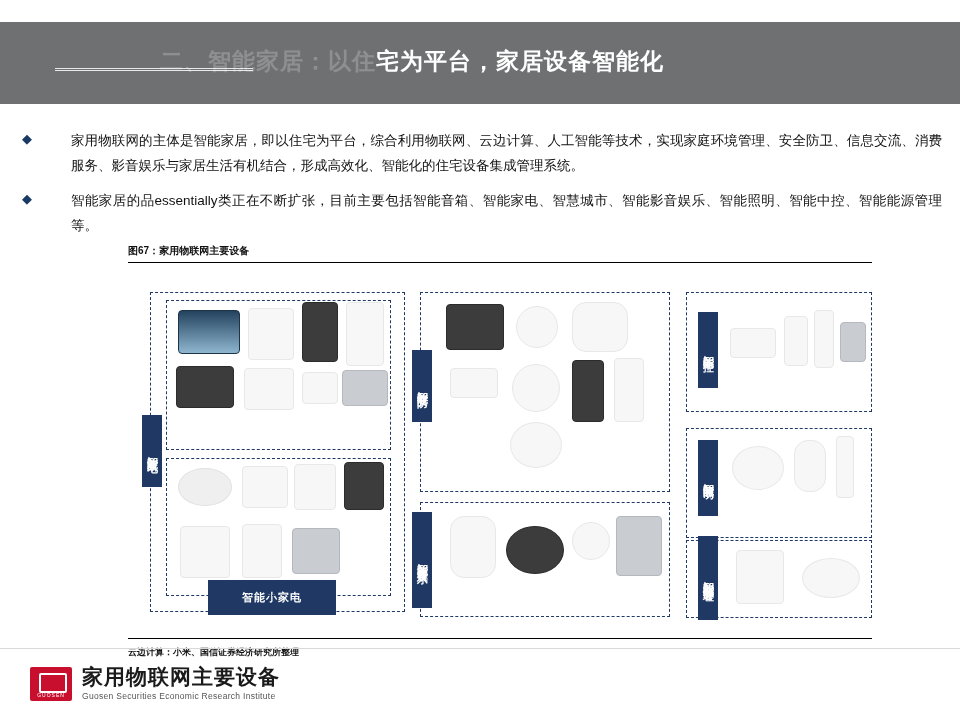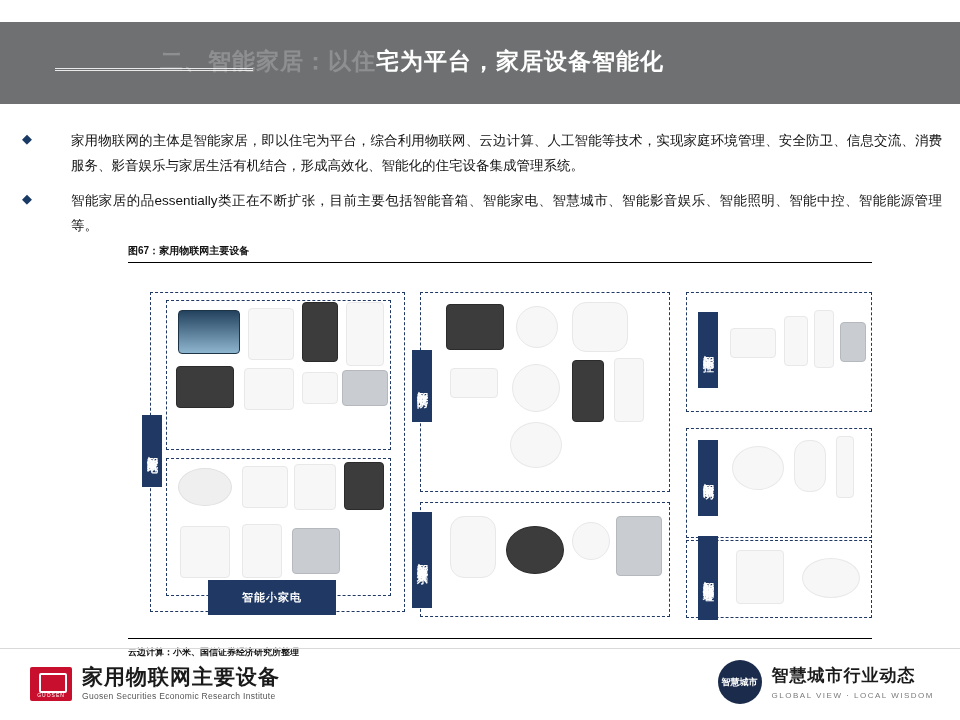--- a/index.html
+++ b/index.html
@@ -428,21 +428,14 @@
   <div class="logo-wrap">
     <div class="logo-mark">
       <span class="mk">GUOSEN</span>
     </div>
     <div>
       <div class="logo-cn">家用物联网主要设备</div>
       <div class="logo-en">Guosen Securities Economic Research Institute</div>
     </div>
   </div>
 
-  <div class="wechat">
-    <div class="wechat-badge">智慧城市</div>
-    <div>
-      <div class="wechat-title">智慧城市行业动态</div>
-      <div class="wechat-sub">GLOBAL VIEW · LOCAL WISDOM</div>
-    </div>
-  </div>
 
 </div>
 
 </body></html>

